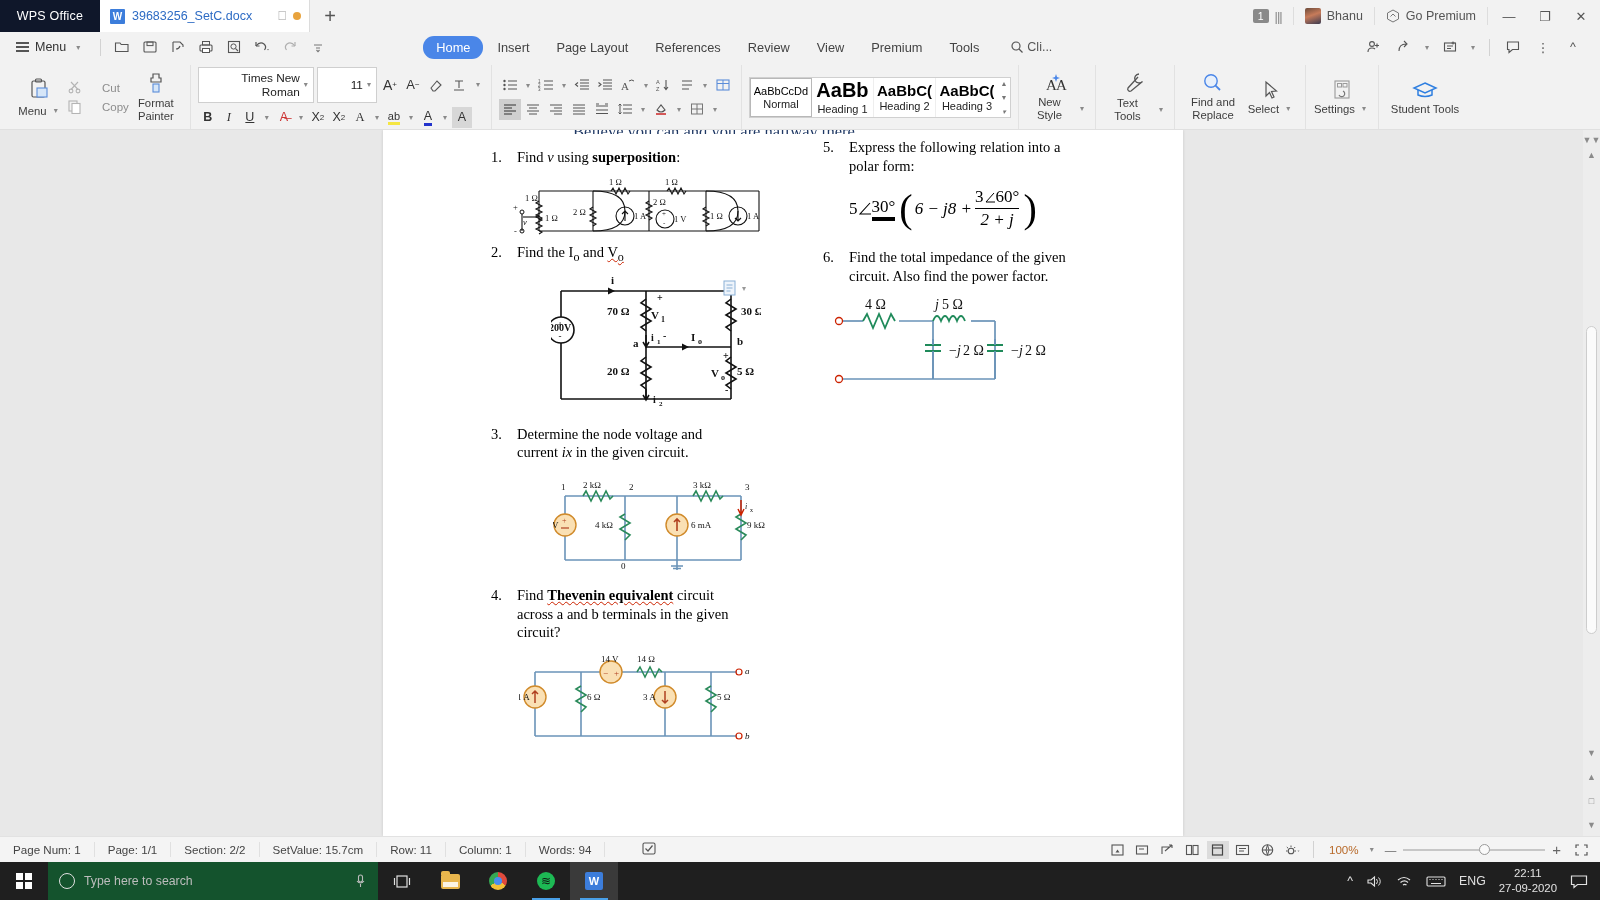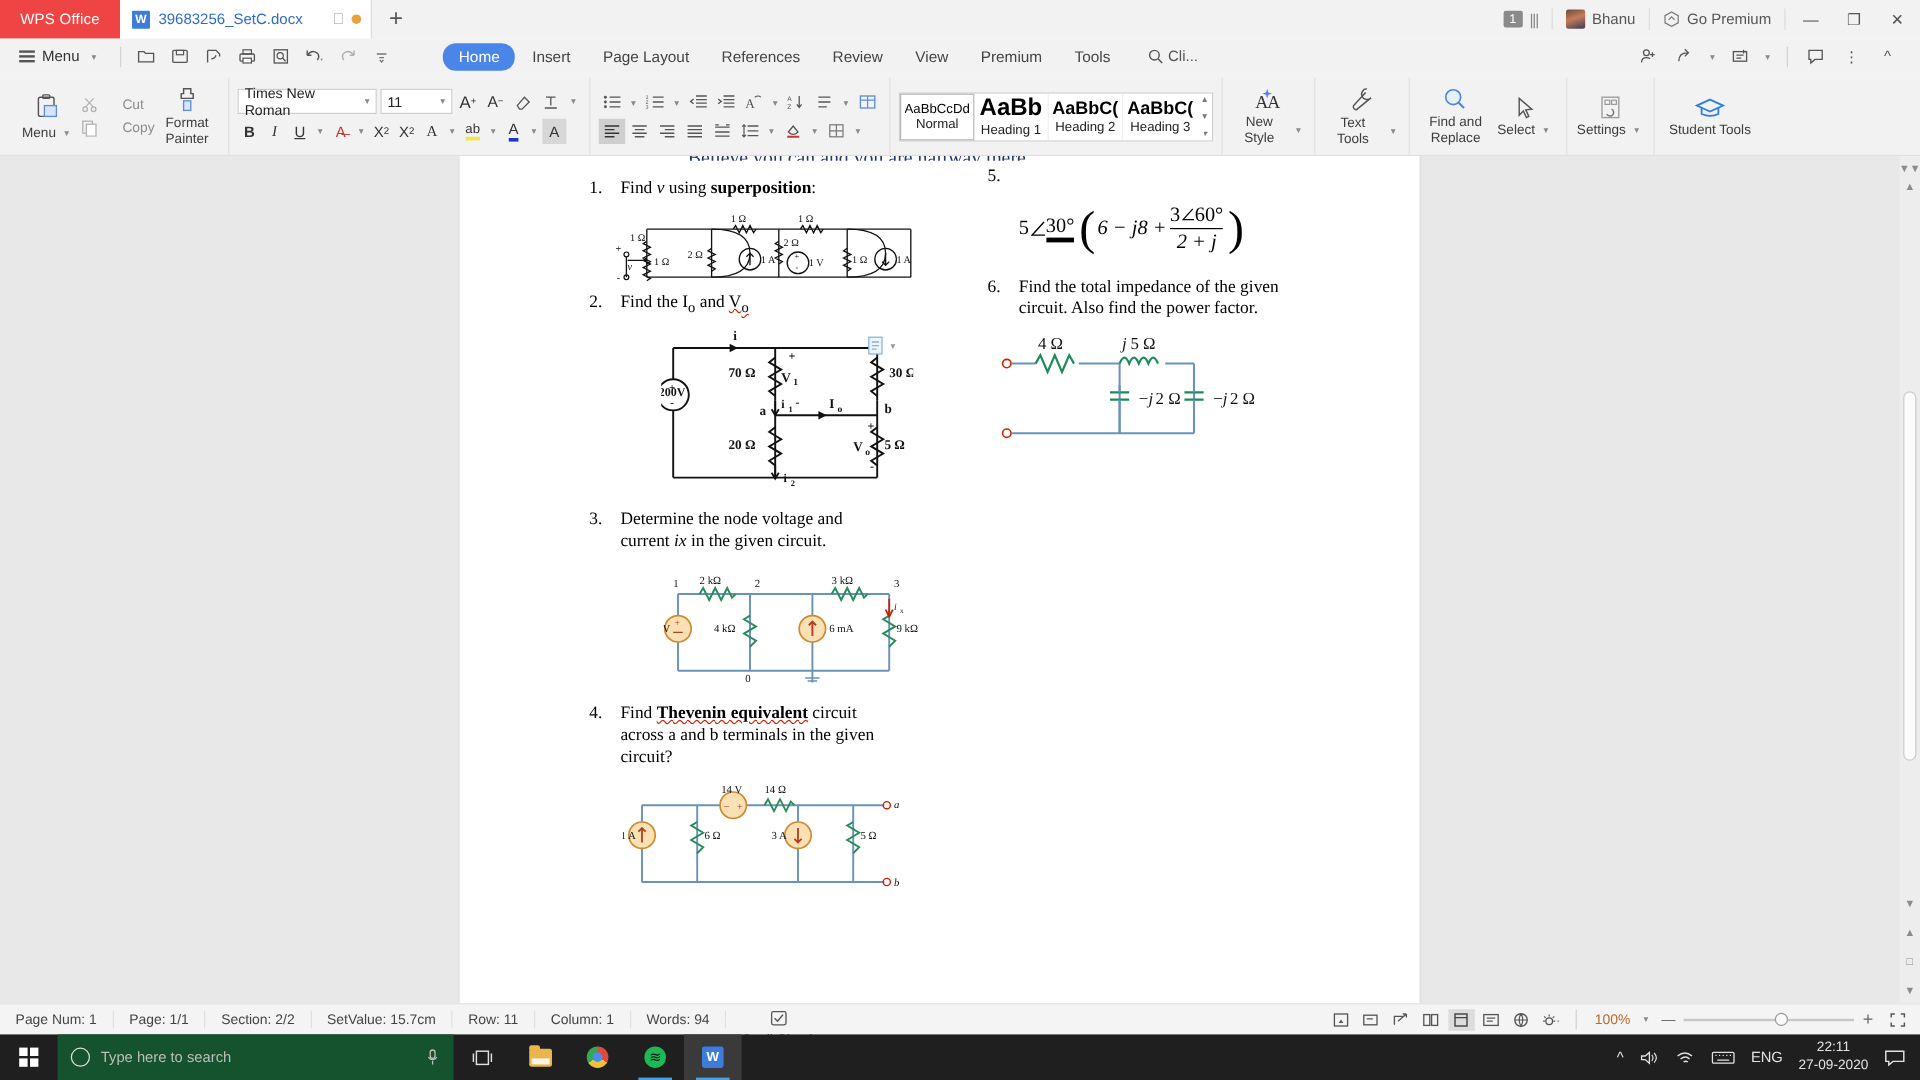--- a/index.html
+++ b/index.html
@@ -10,21 +10,21 @@
     background: #ffffff;
   }
   body { display: flex; flex-direction: column; }
 
   
   .titlebar {
     height: 32px; background: #f2f2f2; display: flex; align-items: stretch;
     flex: 0 0 32px; position: relative;
   }
   .tb-brand {
-    width: 100px; background: #ef4444; color: #fff; font-size: 12.5px;
+    width: 100px; background: #0f172a; color: #fff; font-size: 12.5px;
     display: flex; align-items: center; justify-content: center; letter-spacing: .2px;
   }
   .tb-tab {
     min-width: 210px; background: #fff; display: flex; align-items: center;
     padding: 0 8px 0 10px; gap: 7px; font-size: 12.5px; color: #333;
     border-right: 1px solid #dcdcdc;
   }
   .wicon {
     width: 15px; height: 15px; background: #3c7ddb; color: #fff; font-size: 10px;
     font-weight: bold; display: flex; align-items: center; justify-content: center;
@@ -58,21 +58,21 @@
   .menustrip {
     height: 30px; flex: 0 0 30px; background: #f2f2f2; display: flex; align-items: center;
     padding: 0 8px; gap: 2px; font-size: 12.5px; color: #444;
   }
   .menubtn { display: flex; align-items: center; gap: 6px; padding: 2px 8px; color: #333; }
   .hamb { display: inline-flex; flex-direction: column; gap: 2.5px; }
   .hamb i { display: block; width: 13px; height: 1.6px; background: #555; }
   .vsep { width: 1px; height: 17px; background: #d2d2d2; margin: 0 6px; }
   .qicon { width: 26px; height: 22px; display: flex; align-items: center; justify-content: center; color: #555; }
   .qicon svg { display:block; }
-  .tabs { display: flex; align-items: center; gap: 1px; margin-left: 36px; }
+  .tabs { display: flex; align-items: center; gap: 1px; margin-left: 90px; }
   .tab {
     padding: 4px 13px; font-size: 12.8px; color: #444; border-radius: 11px;
   }
   .tab.active { background: #4a86e8; color: #fff; }
   .searchbox { display: flex; align-items: center; gap: 3px; margin-left: 16px; color: #555; font-size: 12.5px; }
   .ms-right { margin-left: auto; display: flex; align-items: center; gap: 4px; padding-right: 6px; color: #555; }
 
   
   .ribbon {
     height: 68px; flex: 0 0 68px; background: #f2f2f2; display: flex; align-items: stretch;
@@ -82,21 +82,21 @@
   .rgroup + .rgroup { border-left: 1px solid #e2e2e2; }
   .bigbtn {
     width: 54px; display: flex; flex-direction: column; align-items: center; justify-content: center;
     gap: 2px; font-size: 11.3px; color: #3d3d3d; text-align: center; line-height: 1.15;
   }
   .smallcol { display: flex; flex-direction: column; justify-content: center; gap: 4px; }
   .smallbtn { display: flex; align-items: center; gap: 20px; font-size: 11.5px; color: #8d8d8d; }
   .fontrow { display: flex; align-items: center; gap: 3px; }
   .fontbox {
     display: flex; align-items: center; background: #fff; border: 1px solid #cfcfcf;
-    height: 21px; font-size: 11.8px; color: #222; padding: 0 1px 0 5px;
+    height: 36px; font-size: 11.8px; color: #222; padding: 0 1px 0 5px; text-align: right;
   }
   .fontbox .cv { width: 96px; }
   .fontbox.sz .cv { width: 40px; }
   .caret { color: #8a8a8a; font-size: 8px; padding: 0 4px; }
   .fmtrow { display: flex; align-items: center; gap: 1px; margin-top: 4px; }
   .fbtn {
     min-width: 20px; height: 21px; display: flex; align-items: center; justify-content: center;
     font-size: 12.5px; color: #333; padding: 0 2px;
   }
   .fbtn.on { background: #d7d7d7; }
@@ -923,20 +923,21 @@
               <text x="226" y="89" font-style="italic">b</text>
             </g>
           </svg>
         </div>
       </div>
 
       <div class="col-right">
 
         <div class="qitem">
           <span class="qnum">5.</span>
+          <span class="qtext" style="max-width:225px;display:inline-block;">Express the following relation into a polar form:</span>
         </div>
 
         <div style="margin:12px 0 0 26px;display:flex;align-items:center;font-family:'Liberation Serif',serif;font-size:17px;color:#000;">
           <span>5</span>
           <span style="display:inline-block;margin:0 1px;">
             <svg width="12" height="15" viewBox="0 0 12 15">
                 <path d="M11 2 L1 13 H12" fill="none" stroke="#000" stroke-width="1.1"></path>
               </svg>
           </span>
           <span style="border-bottom:4px solid #000000;">30°</span>

